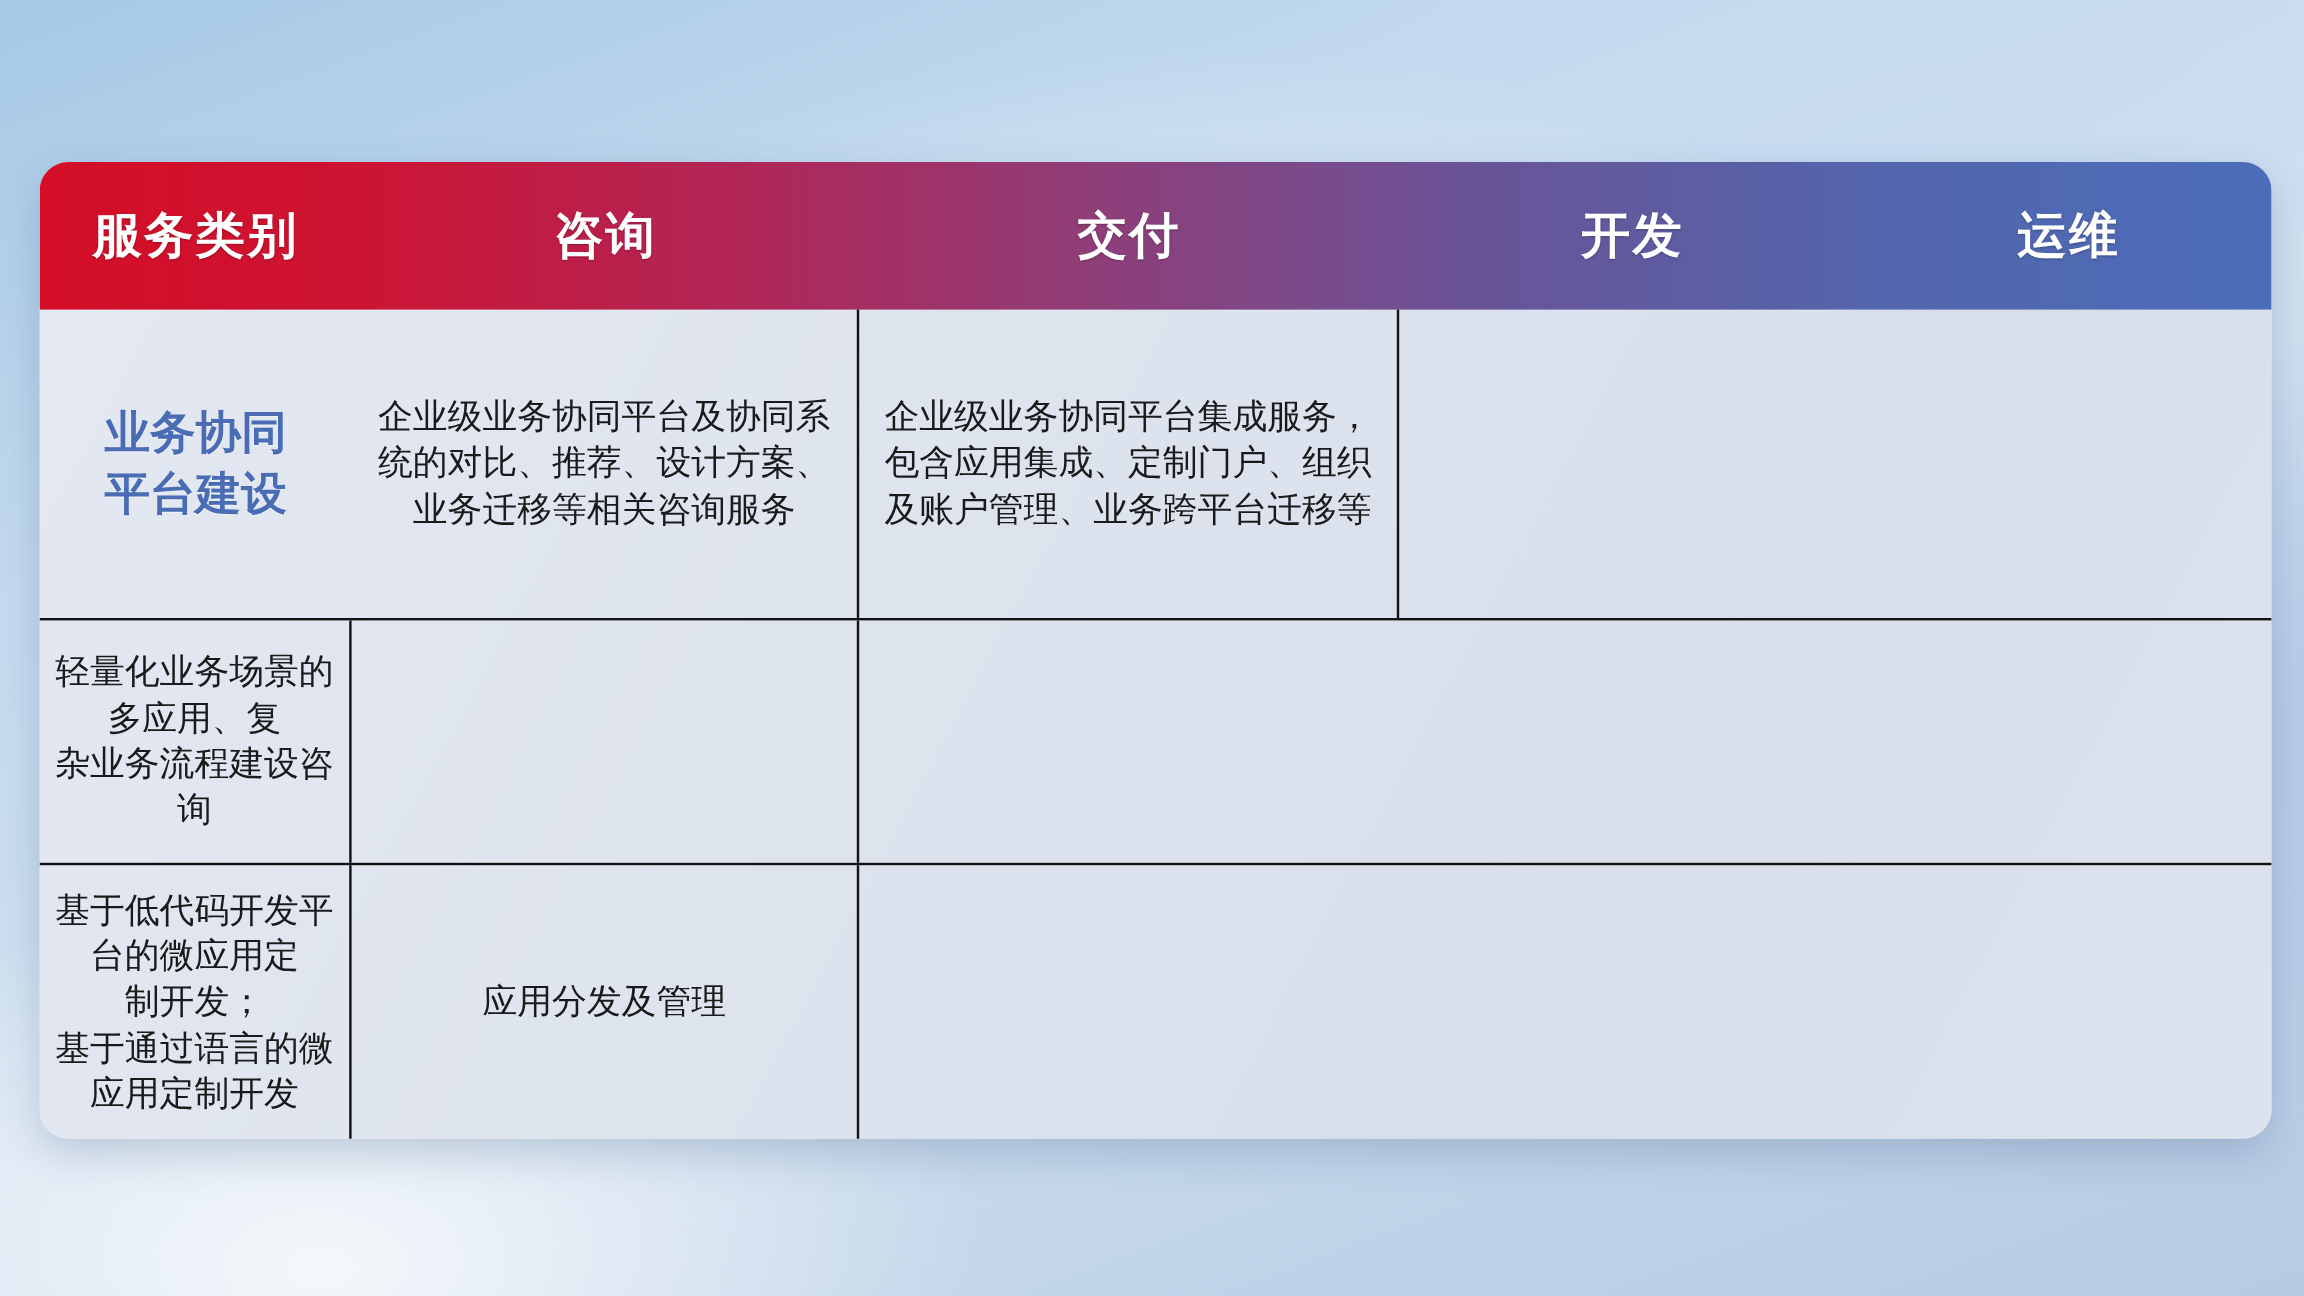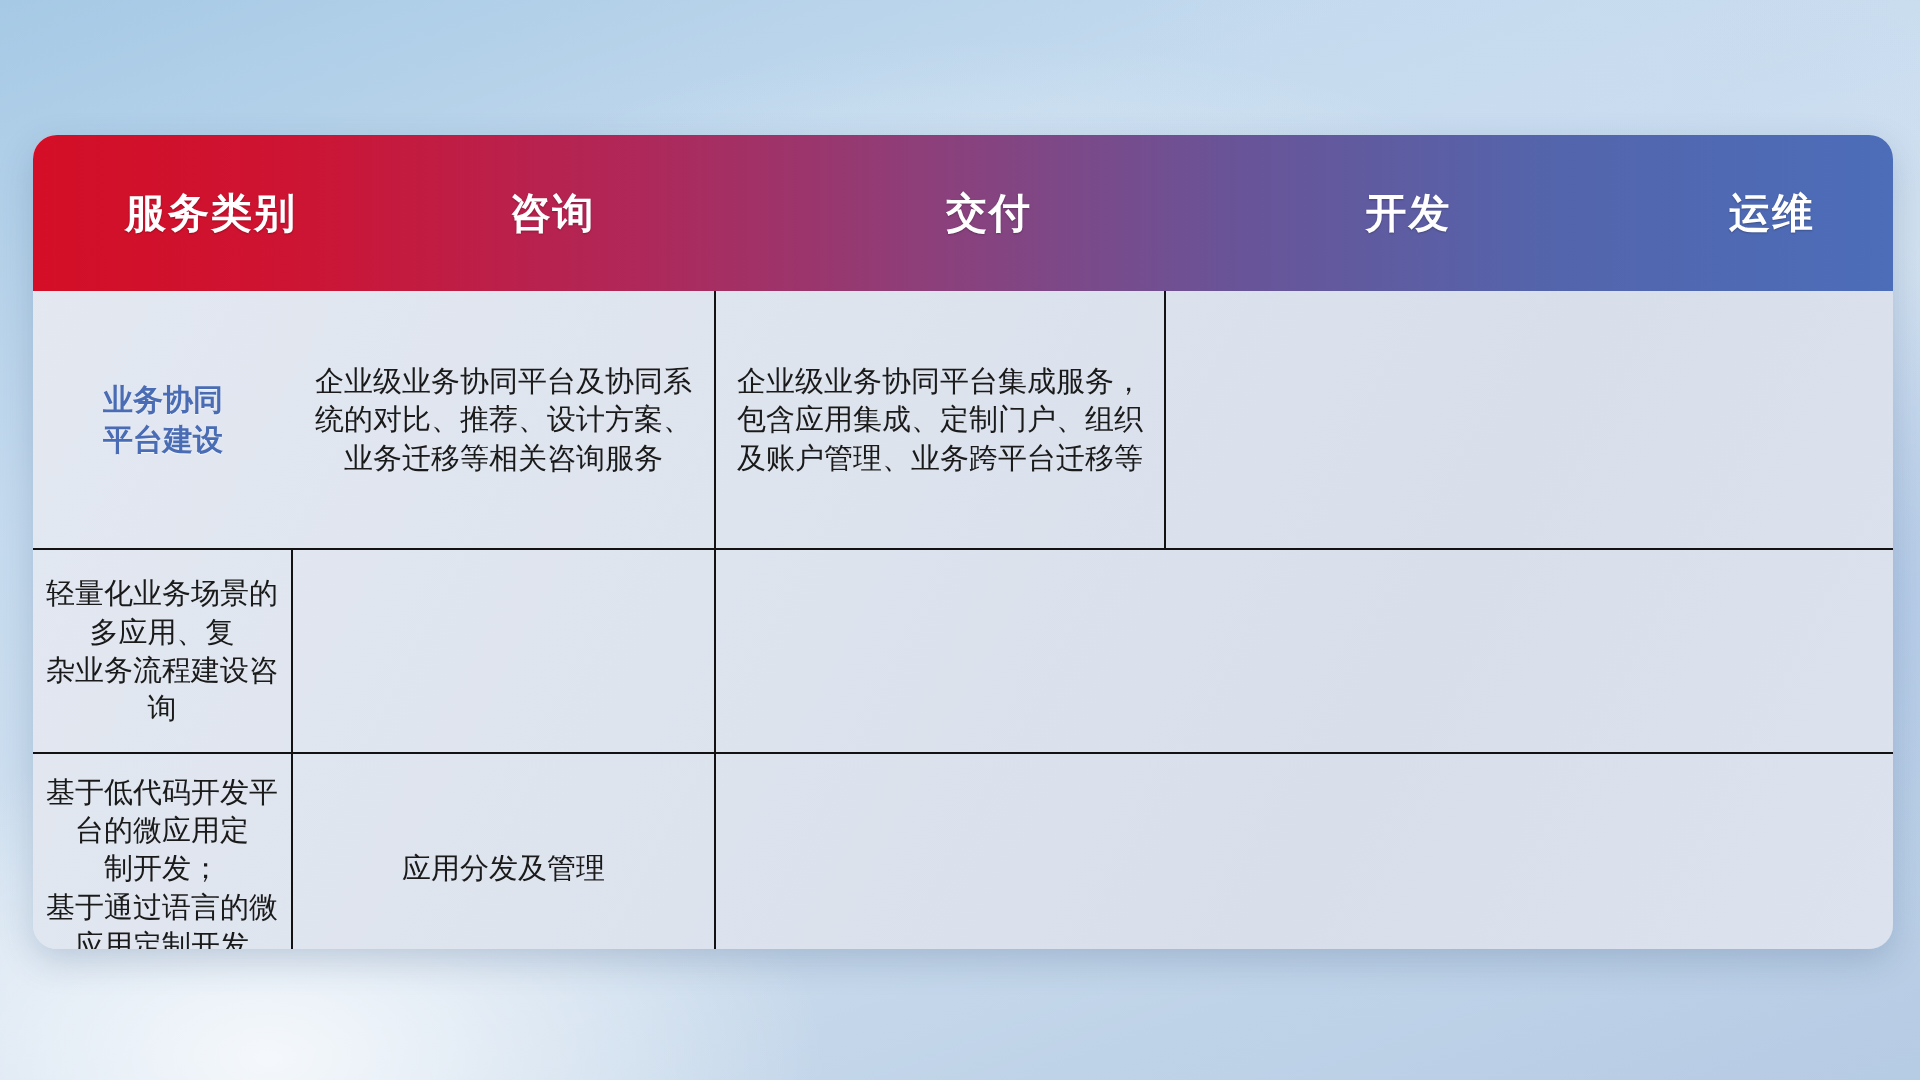--- a/index.html
+++ b/index.html
@@ -31,25 +31,24 @@
     height: 814px;
     border-radius: 24px;
     overflow: hidden;
     box-shadow: 0 12px 34px rgba(46, 76, 125, 0.22);
     background: linear-gradient(118deg, #e3e8f1 0%, #dee4ee 40%, #d8dfeb 72%, #dce2ee 100%);
   }
 
   .thead {
     display: grid;
     grid-template-columns: 260px 423px 450px 389px 338px;
-    height: 156px;
+    height: 123px;
     background: linear-gradient(90deg,
       #d40e26 0%, #cd1433 14%, #b02758 32%, #8d3f7a 48%,
       #6a5397 64%, #5365ac 82%, #4c6db9 100%);
-    padding-left: 48px;
   }
 
   .hcell {
     display: flex;
     align-items: center;
     justify-content: center;
     color: #ffffff;
     font-size: 41px;
     font-weight: bold;
     letter-spacing: 2px;
@@ -75,21 +74,21 @@
     white-space: pre-line;
     color: #1a1a1a;
     font-size: 29px;
     line-height: 1.32;
   }
 
   .cell.vline { border-right: 2px solid #121212; }
 
   .cell.cat {
     color: #4a6cb4;
-    font-size: 30px;
+    font-size: 38px;
     font-weight: bold;
     line-height: 1.32;
     text-shadow: 0 1px 1px rgba(255,255,255,0.6);
   }
 </style>
 </head>
 <body>
 
 <div class="page">
   <div class="tbl">

